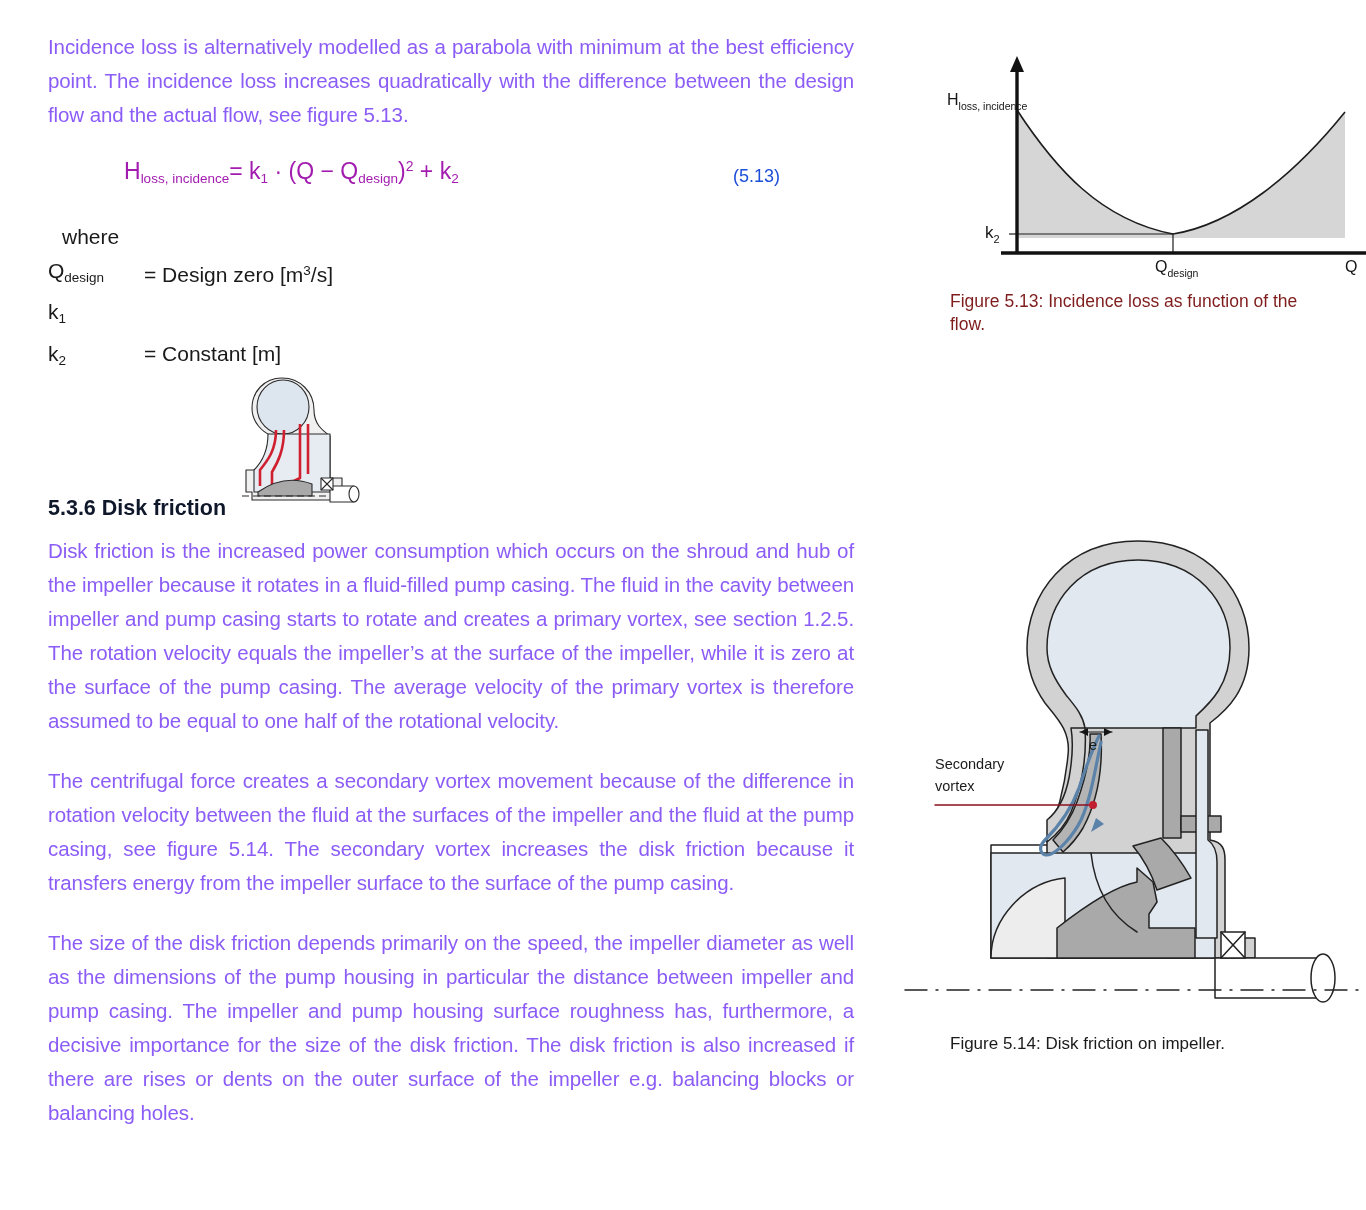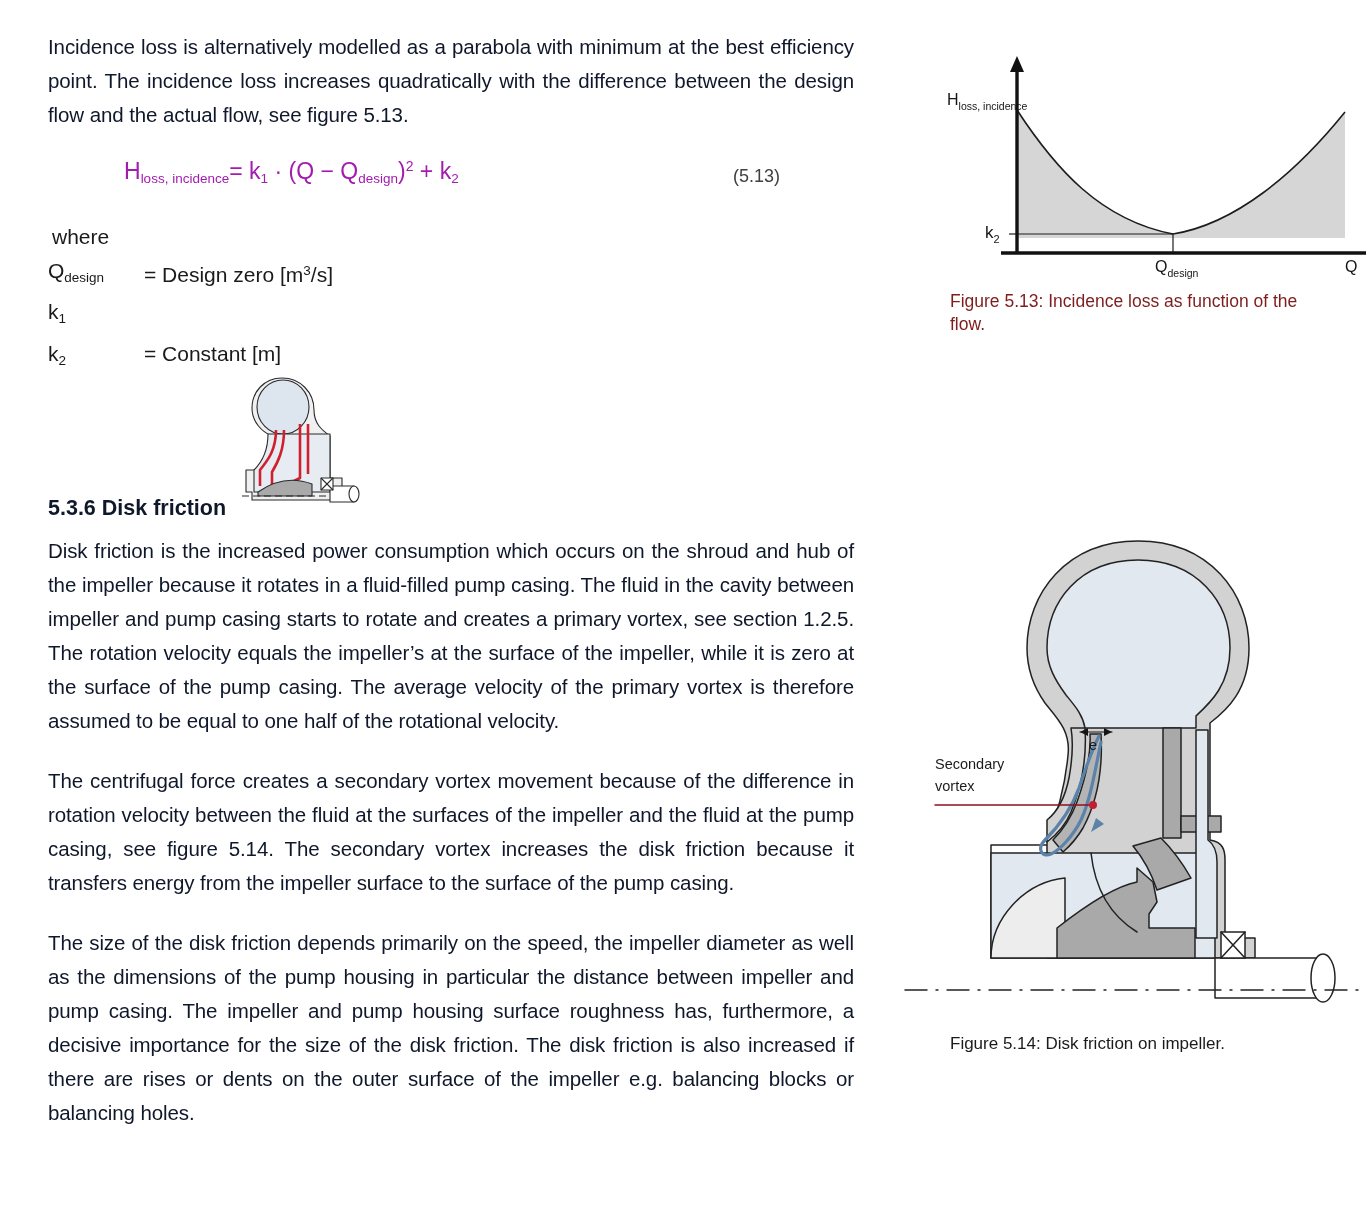--- a/index.html
+++ b/index.html
@@ -22,21 +22,21 @@
     left: 48px;
     top: 30px;
     width: 806px;
   }
 
   .body-par {
     font-size: 20.5px;
     line-height: 34px;
     text-align: justify;
     text-justify: inter-word;
-    color: #0f172a;
+    color: #8b5cf6;
     margin: 0 0 26px 0;
     letter-spacing: -0.1px;
   }
 
   
   #equation-block {
     position: relative;
     height: 52px;
     margin: 12px 0 10px 0;
   }
@@ -55,28 +55,28 @@
   }
   #equation .sup {
     font-size: 14px;
     vertical-align: 0.55em;
   }
   #eq-number {
     position: absolute;
     right: 74px;
     top: 8px;
     font-size: 18px;
-    color: #404040;
+    color: #1d4ed8;
   }
 
   
   #where-word {
     font-size: 21px;
     line-height: 34px;
-    margin: 2px 0 0 4px;
+    margin: 2px 0 0 14px;
   }
   .deflist { margin-top: 0px; }
   .defrow {
     display: flex;
     font-size: 21px;
     line-height: 34px;
     white-space: nowrap;
   }
   .defrow .sym {
     width: 96px;

